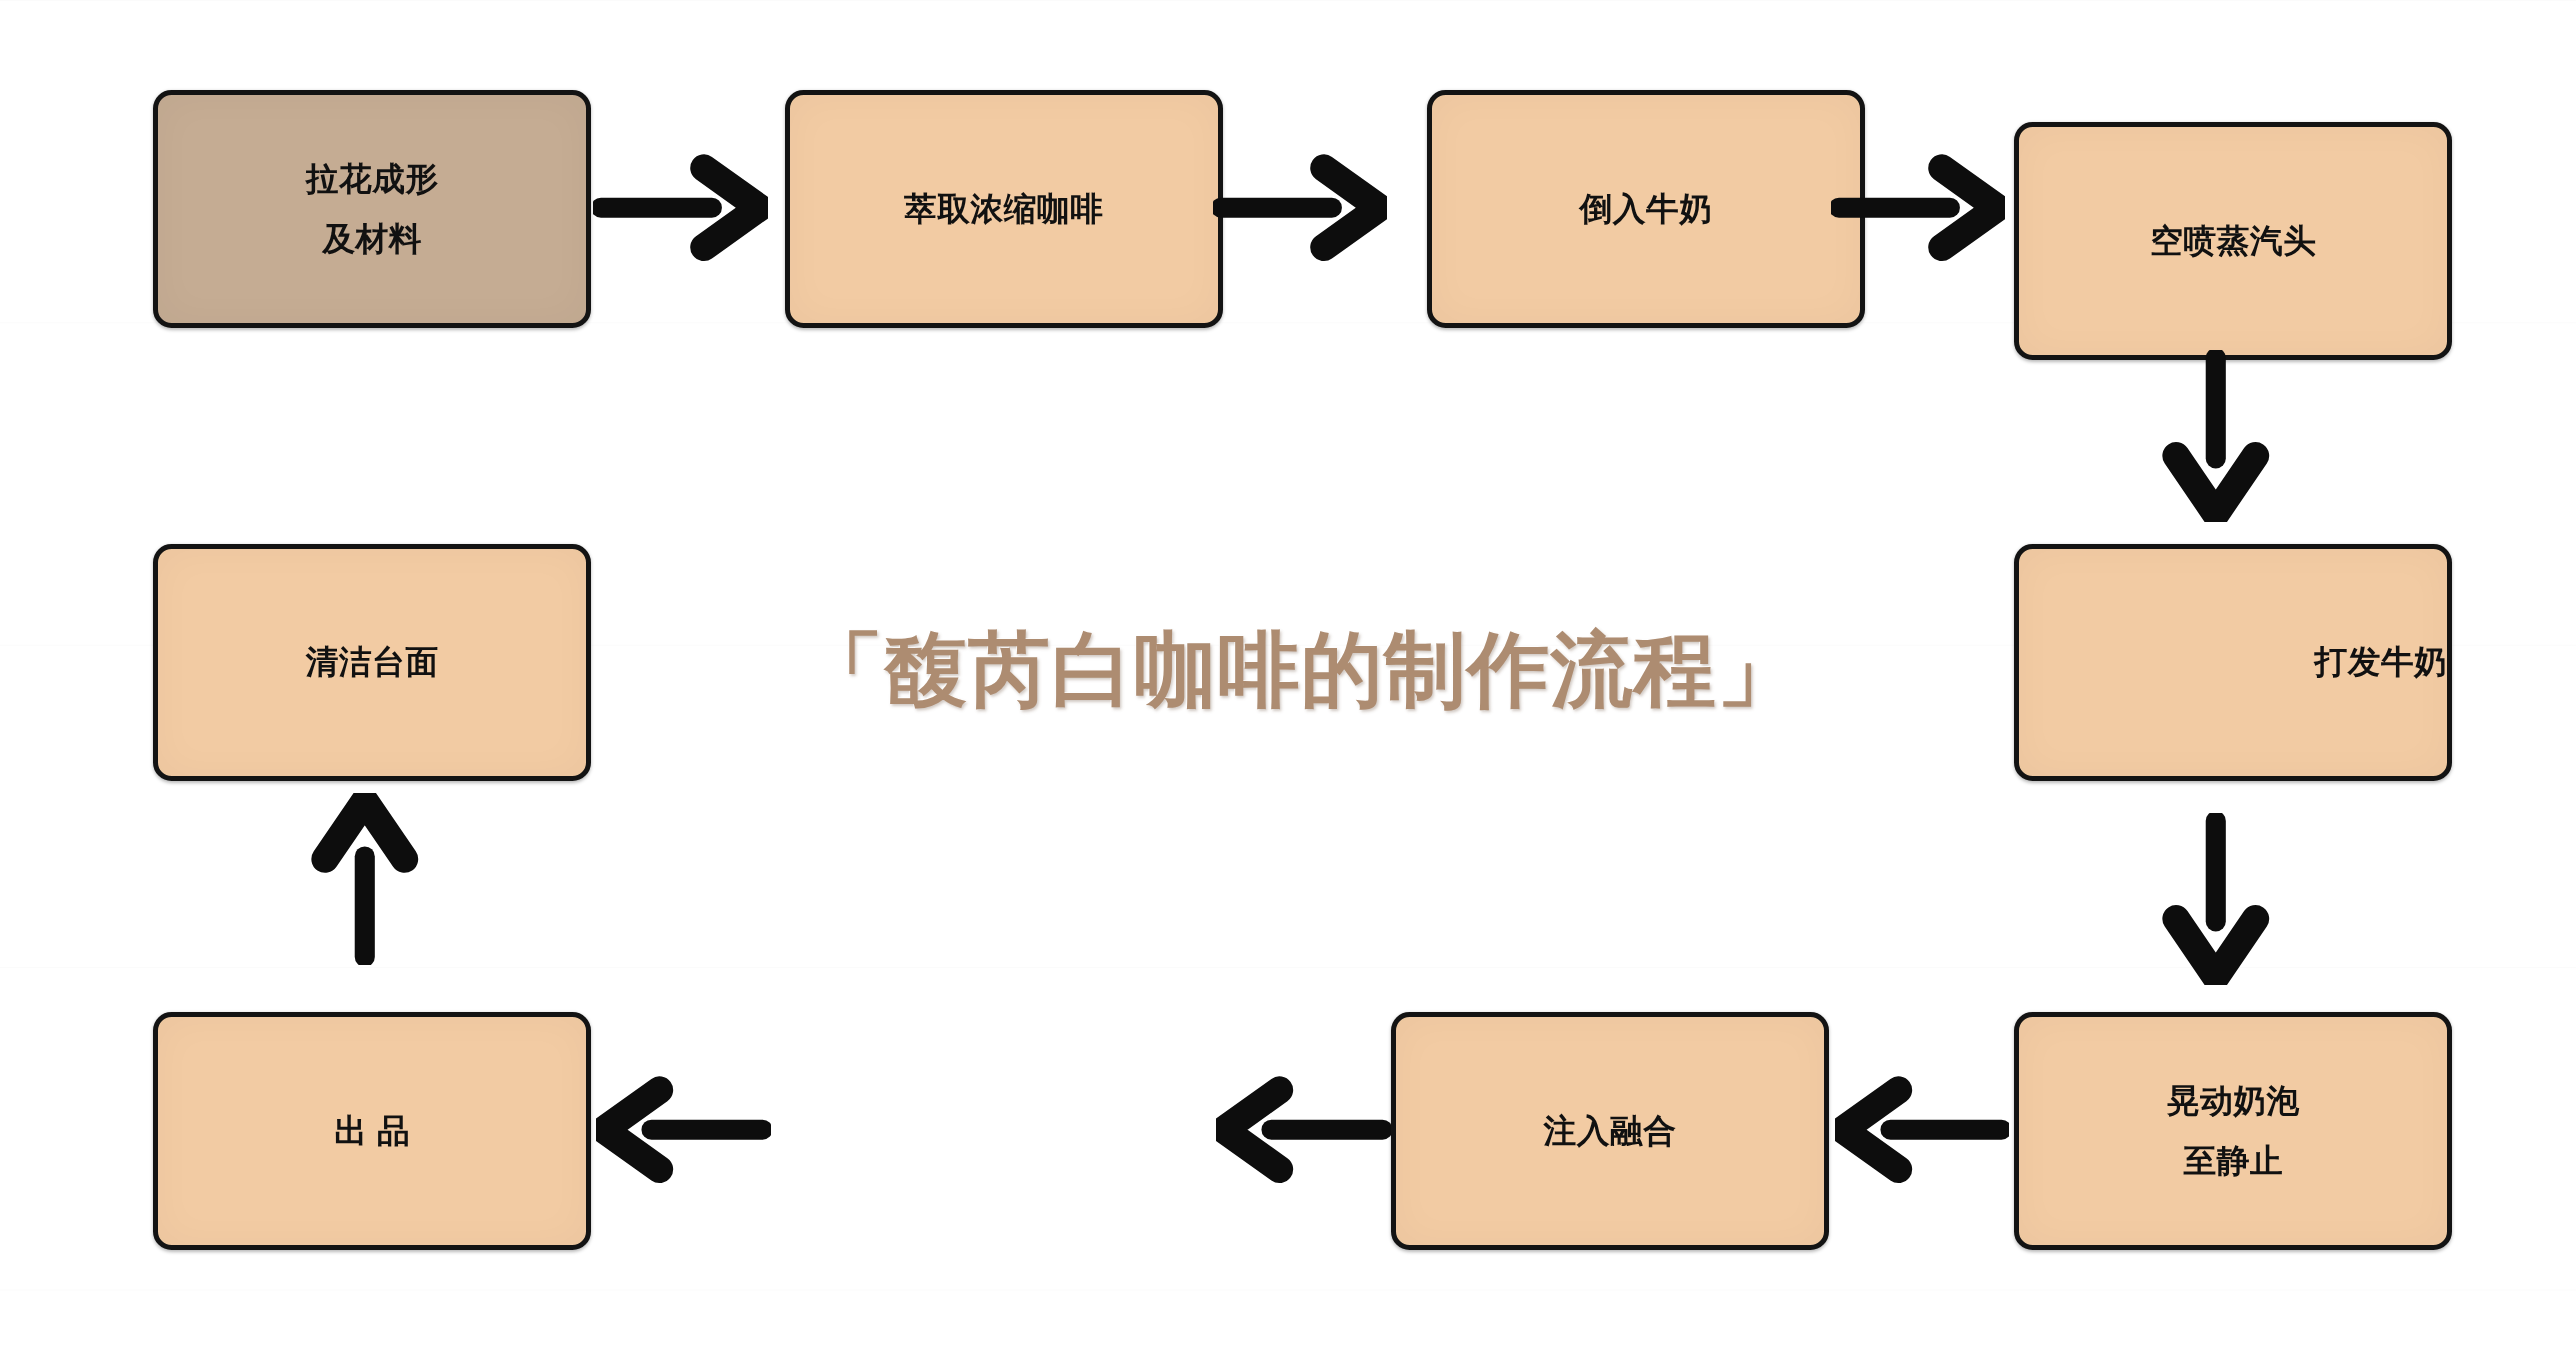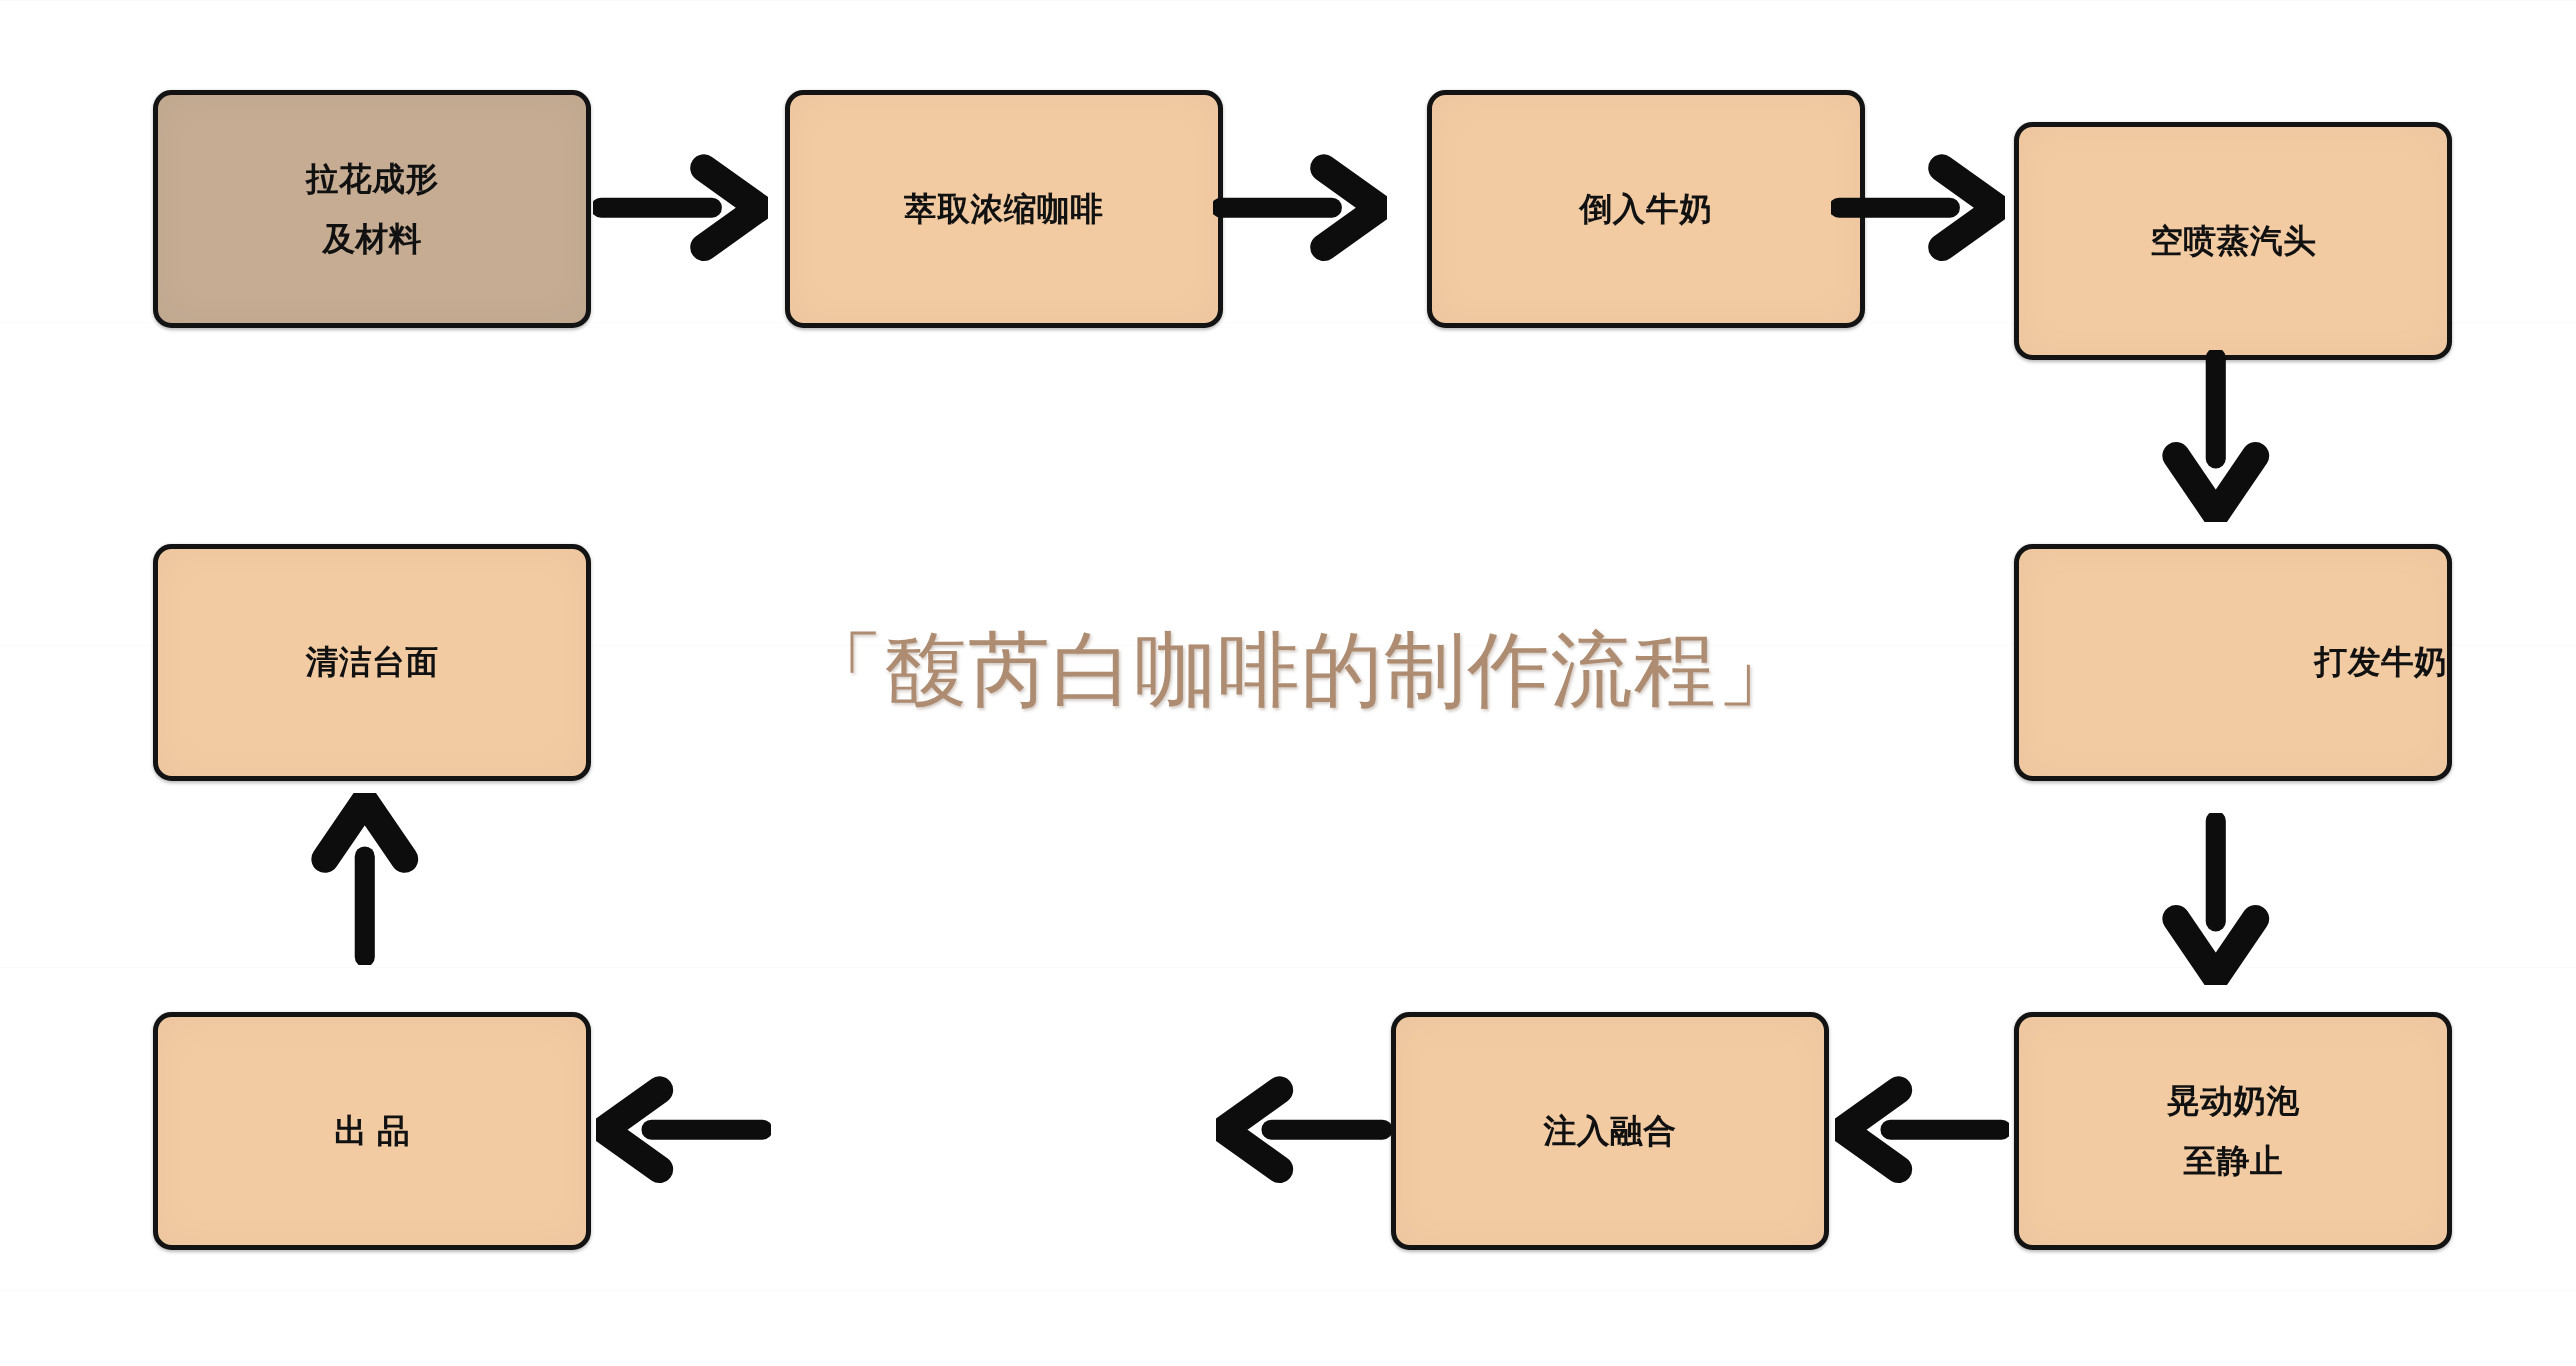--- a/index.html
+++ b/index.html
@@ -42,21 +42,21 @@
     letter-spacing: 0.02vw;
   }
   .node .label span { display: block; }
   .title {
     position: absolute;
     left: 24.5%;
     top: 46%;
     width: 52%;
     text-align: center;
     font-family: "Liberation Serif", "DejaVu Serif", serif;
-    font-weight: normal;
+    font-weight: bold;
     font-size: 3.18vw;
     line-height: 1.05;
     color: var(--title-color, #ad8c71);
     letter-spacing: 0.05vw;
     text-shadow: -0.04vw -0.04vw 0 rgba(255,255,255,0.65), 0.06vw 0.08vw 0.12vw rgba(101,73,52,0.30);
     white-space: nowrap;
   }
   .arrow { position: absolute; display: block; }
   .arrow .shaft, .arrow .head {
     stroke: var(--arrow-color, #0d0d0d);

